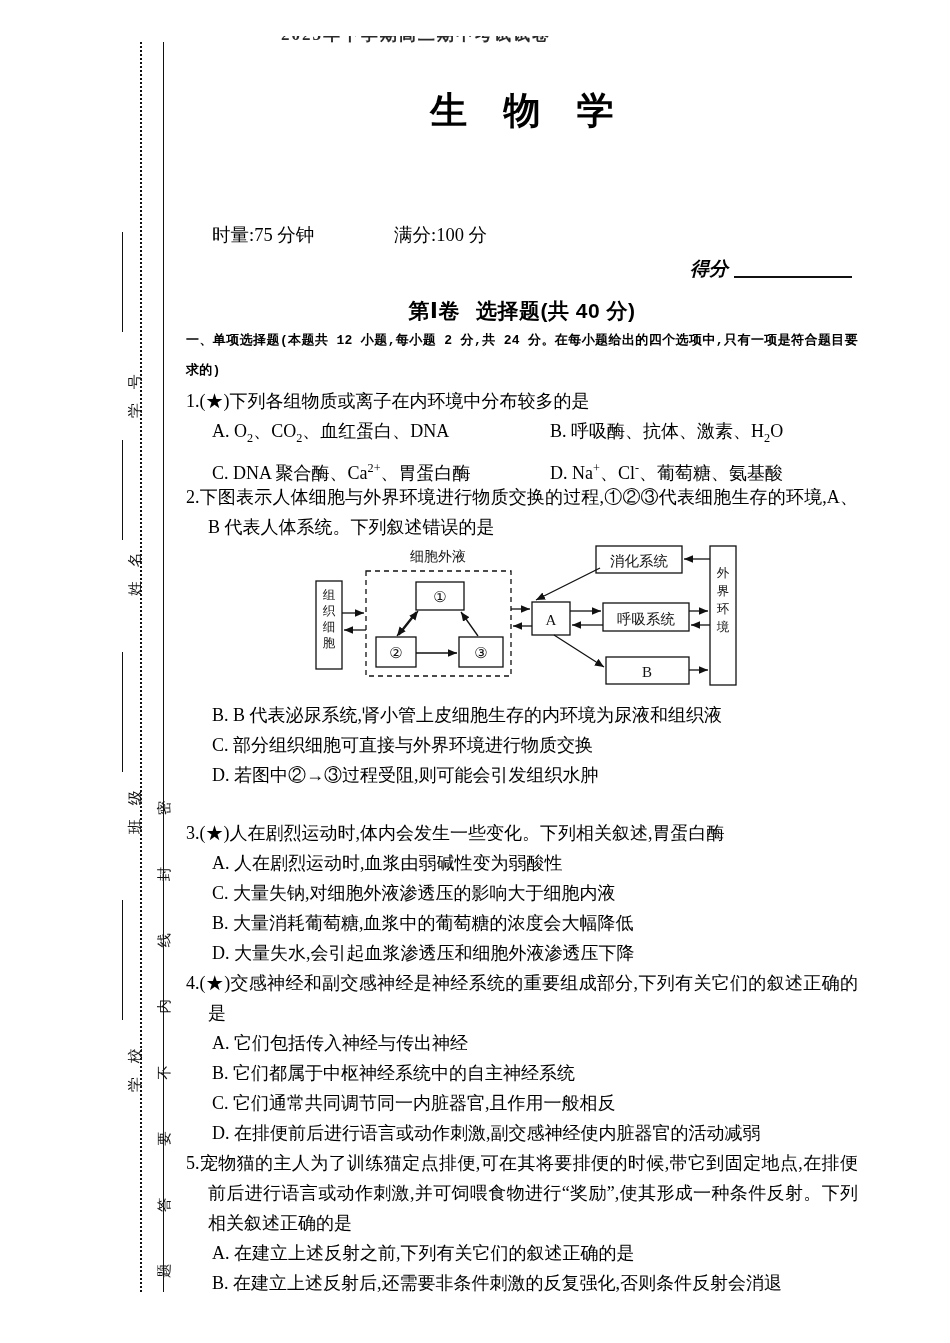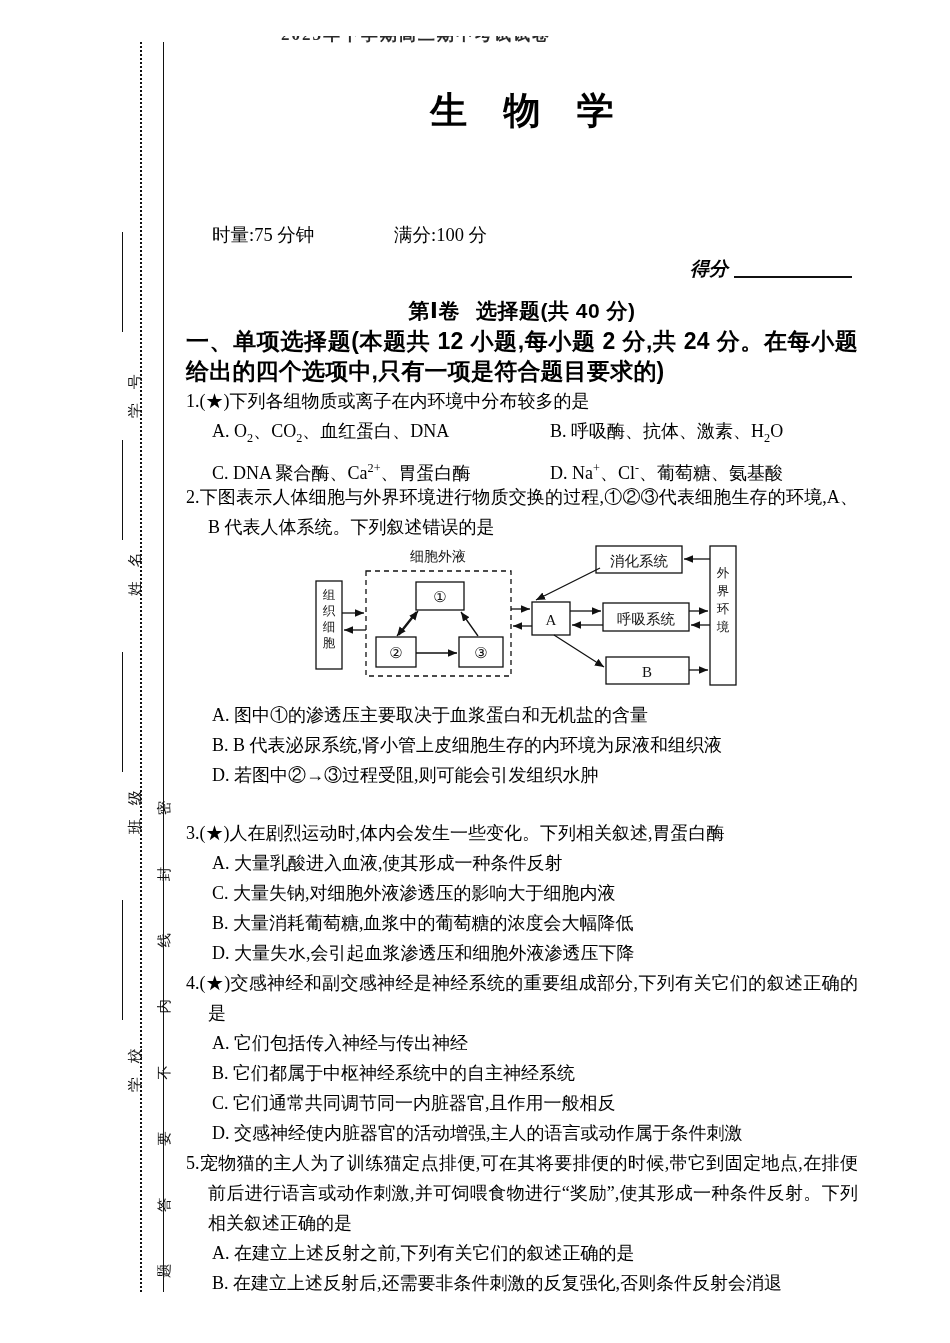--- a/index.html
+++ b/index.html
@@ -124,23 +124,23 @@
     font-weight: bold;
     font-size: 21px;
     letter-spacing: 0.5px;
   }
   .part-title .gap { display: inline-block; width: 16px; }
 
   .sec-intro {
     position: absolute;
     left: 0; top: 326px;
     width: 672px;
-    font-family: Liberation Sans, sans-serif;
-    font-weight: bold;
-    font-size: 23px;
+    font-family: Liberation Mono, monospace;
+    font-weight: bold;
+    font-size: 13px;
     line-height: 30px;
     text-align: justify;
     letter-spacing: 0.2px;
   }
 
   
   .q { position: absolute; width: 672px; font-size: 18px; line-height: 30px; }
   .q-stem { text-indent: 0; text-align: justify; font-family: Liberation Serif, serif; }
   .q-stem.hang { padding-left: 22px; text-indent: -22px; }
   .opt { padding-left: 26px; text-indent: 0; white-space: nowrap; }
@@ -227,43 +227,43 @@
       </div>
     </div>
 
     <div class="q" style="top:482px;">
       <div class="q-stem hang">
         <span>2.</span><span>下图表示人体细胞与外界环境进行物质交换的过程,①②③代表细胞生存的环境,A、B 代表人体系统。下列叙述错误的是</span>
       </div>
     </div>
 
     <div class="q" style="top:700px;">
-      <div class="opt">A. 图中①的渗透压主要取决于血浆蛋白和无机盐的含量</div>
       <div class="opt">B. B 代表泌尿系统,肾小管上皮细胞生存的内环境为尿液和组织液</div>
+      <div class="opt">C. 部分组织细胞可直接与外界环境进行物质交换</div>
       <div class="opt">D. 若图中②→③过程受阻,则可能会引发组织水肿</div>
     </div>
 
     <div class="q" style="top:818px;">
       <div class="q-stem">
         <span>3.</span><span>(★)</span><span>人在剧烈运动时,体内会发生一些变化。下列相关叙述,胃蛋白酶</span>
       </div>
-      <div class="opt">A. 大量乳酸进入血液,使其形成一种条件反射</div>
+      <div class="opt">A. 人在剧烈运动时,血浆由弱碱性变为弱酸性</div>
       <div class="opt">C. 大量失钠,对细胞外液渗透压的影响大于细胞内液</div>
       <div class="opt">B. 大量消耗葡萄糖,血浆中的葡萄糖的浓度会大幅降低</div>
       <div class="opt">D. 大量失水,会引起血浆渗透压和细胞外液渗透压下降</div>
     </div>
 
     <div class="q" style="top:968px;">
       <div class="q-stem hang">
         <span>4.</span><span>(★)</span><span>交感神经和副交感神经是神经系统的重要组成部分,下列有关它们的叙述正确的是</span>
       </div>
       <div class="opt">A. 它们包括传入神经与传出神经</div>
       <div class="opt">B. 它们都属于中枢神经系统中的自主神经系统</div>
       <div class="opt">C. 它们通常共同调节同一内脏器官,且作用一般相反</div>
-      <div class="opt">D. 交感神经使内脏器官的活动增强,主人的语言或动作属于条件刺激</div>
+      <div class="opt">D. 在排便前后进行语言或动作刺激,副交感神经使内脏器官的活动减弱</div>
     </div>
 
     <div class="q" style="top:1148px;">
       <div class="q-stem hang">
         <span>5.</span><span>宠物猫的主人为了训练猫定点排便,可在其将要排便的时候,带它到固定地点,在排便前后进行语言或动作刺激,并可饲喂食物进行“奖励”,使其形成一种条件反射。下列相关叙述正确的是</span>
       </div>
       <div class="opt">A. 在建立上述反射之前,下列有关它们的叙述正确的是</div>
       <div class="opt">B. 在建立上述反射后,还需要非条件刺激的反复强化,否则条件反射会消退</div>
     </div>
 

